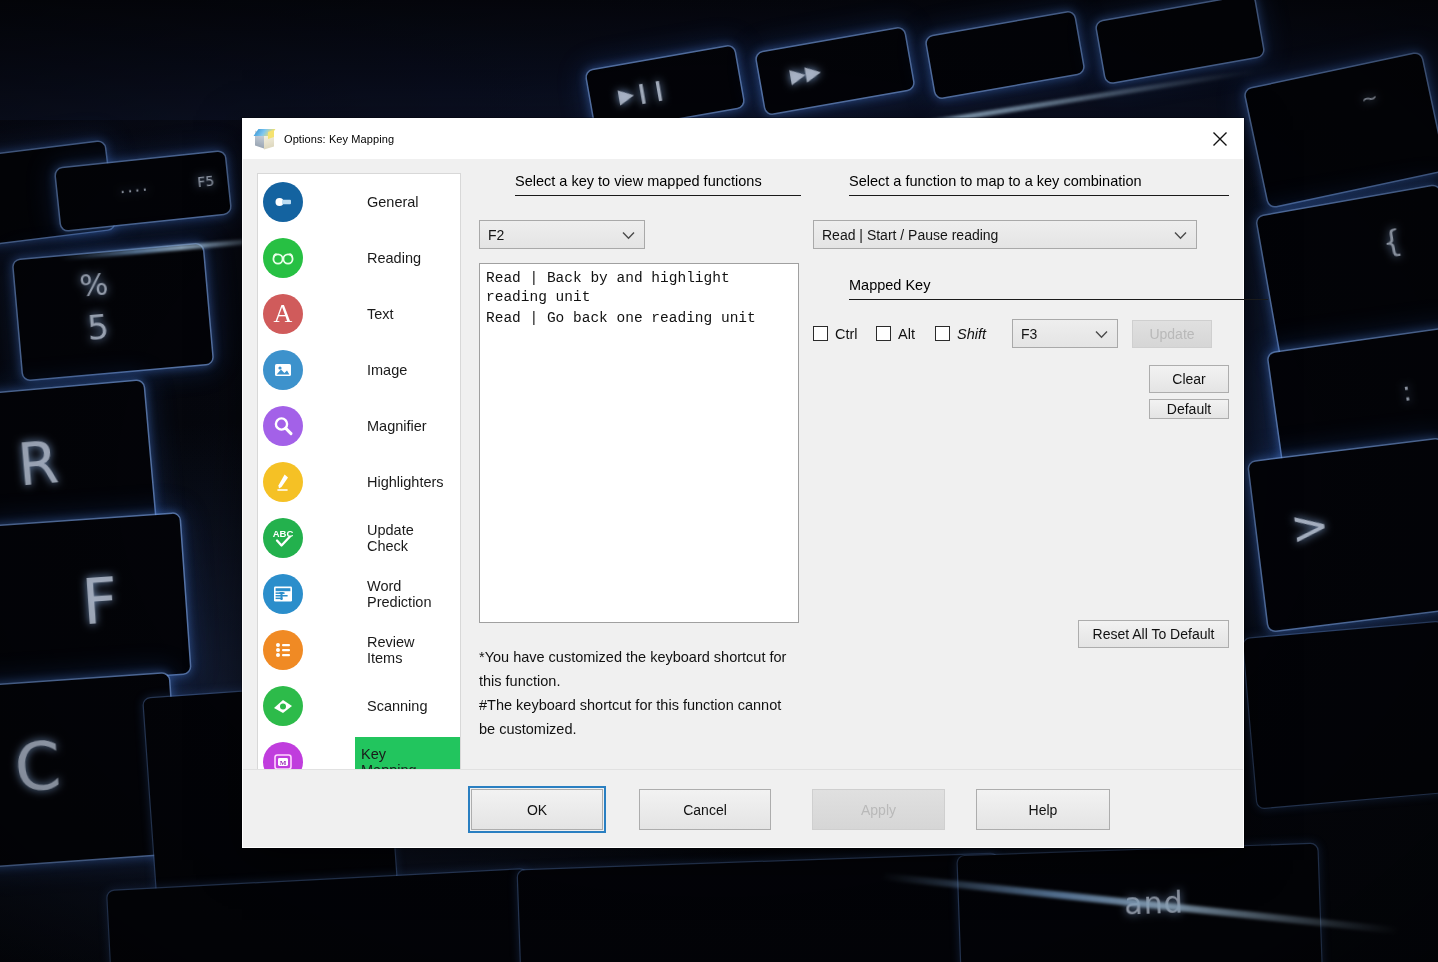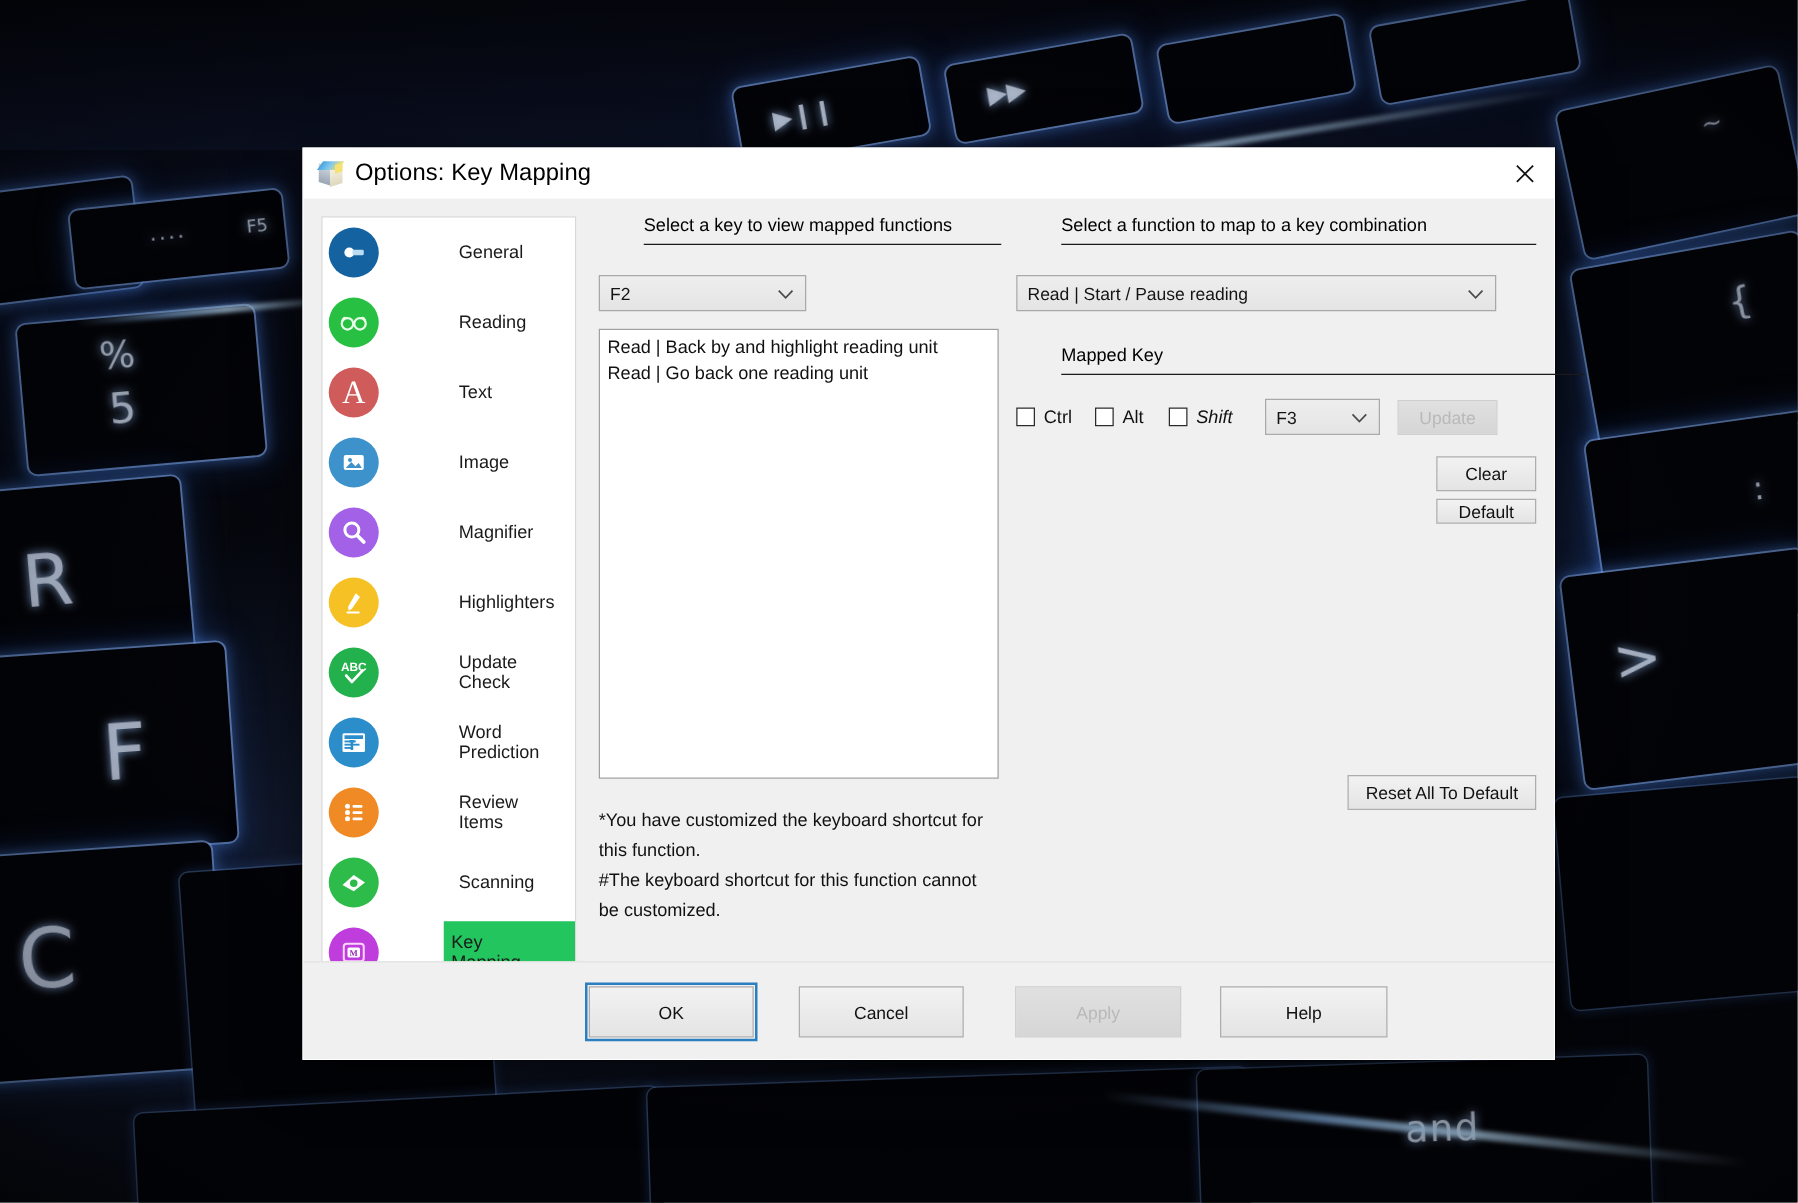--- a/index.html
+++ b/index.html
@@ -100,21 +100,21 @@
   .app-icon .f-right {
     position:absolute; left:9px; top:4px; width:10px; height:15px;
     background: linear-gradient(180deg,#f6f2e2 0%, #ded8bf 100%);
     transform: skewY(-18deg);
   }
   .app-icon .f-corner {
     position:absolute; left:13px; top:2px; width:6px; height:7px;
     background:#f5e270; transform: skewY(-18deg);
   }
   .title-text {
-    font-size: 19px;
+    font-size: 11px;
     color: #000;
     letter-spacing: 0.1px;
   }
   .close-btn {
     position: absolute; right: 0; top: 0;
     width: 46px; height: 40px;
     display: flex; align-items: center; justify-content: center;
     cursor: pointer;
   }
   .close-btn svg { display:block; }
@@ -192,20 +192,21 @@
     border: 1px solid #a0a0a0;
     overflow: hidden;
     padding: 4px 0 0 0;
   }
   .listbox .row {
     font-size: 14.5px;
     color: #111;
     padding: 1px 6px;
     line-height: 19px;
     cursor: pointer;
+    font-family: Liberation Mono, monospace;
   }
 
   .btn {
     background: linear-gradient(180deg,#f2f2f2 0%,#e4e4e4 100%);
     border: 1px solid #adadad;
     font-size: 14px;
     color: #111;
     display:flex; align-items:center; justify-content:center;
     cursor: pointer;
     font-family: "Liberation Sans", sans-serif;
@@ -485,21 +486,21 @@
             <span class="chk-lbl">Ctrl</span>
           </div>
           <div class="chk-wrap" style="width:59px;">
             <span class="chk"></span>
             <span class="chk-lbl">Alt</span>
           </div>
           <div class="chk-wrap" style="width:77px;font-style:italic;">
             <span class="chk"></span>
             <span class="chk-lbl">Shift</span>
           </div>
-          <div class="combo" style="width:92px;">
+          <div class="combo" style="width:106px;">
             <span>F3</span>
             <span class="chev">
               <svg width="13" height="9" viewBox="0 0 13 9">
                   <path d="M1 1.5 L6.5 7.2 L12 1.5" fill="none" stroke="#4b4b4b" stroke-width="1.4"></path>
                 </svg>
             </span>
           </div>
           <div class="btn disabled" style="width:80px; height:28px; margin-left:14px;">Update</div>
         </div>
 

